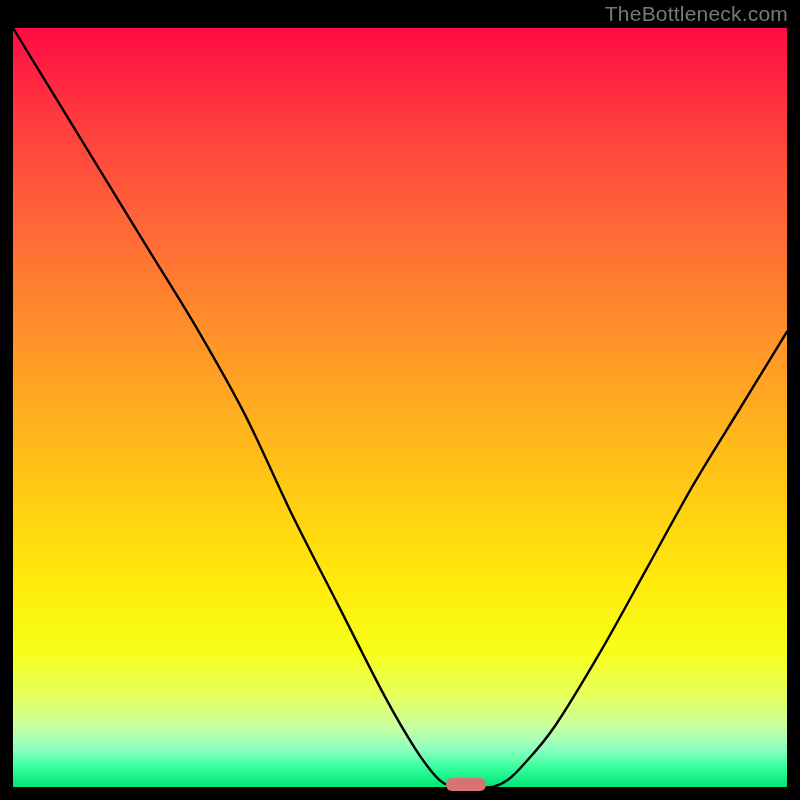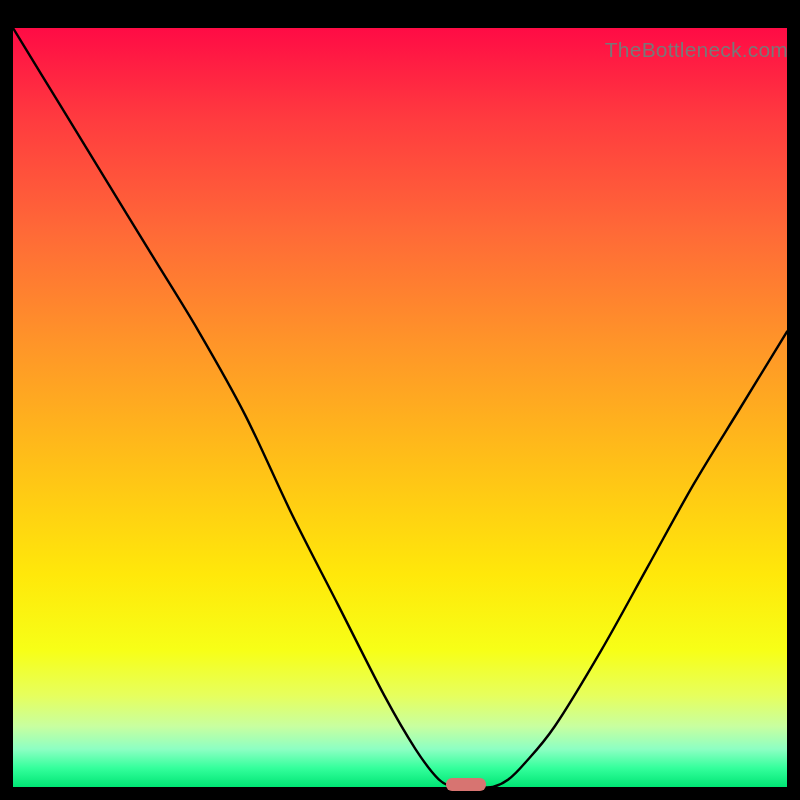--- a/index.html
+++ b/index.html
@@ -19,21 +19,20 @@
   }
   .watermark {
     position: absolute;
     top: 2px;
     right: 12px;
     color: #787878;
     font-size: 21px;
     font-weight: 400;
     letter-spacing: 0.2px;
     z-index: 5;
-    margin-top: 36px;
   }
   .plot-area {
     position: absolute;
     left: 13px;
     top: 28px;
     width: 774px;
     height: 759px;
   }
   
   .gradient {

